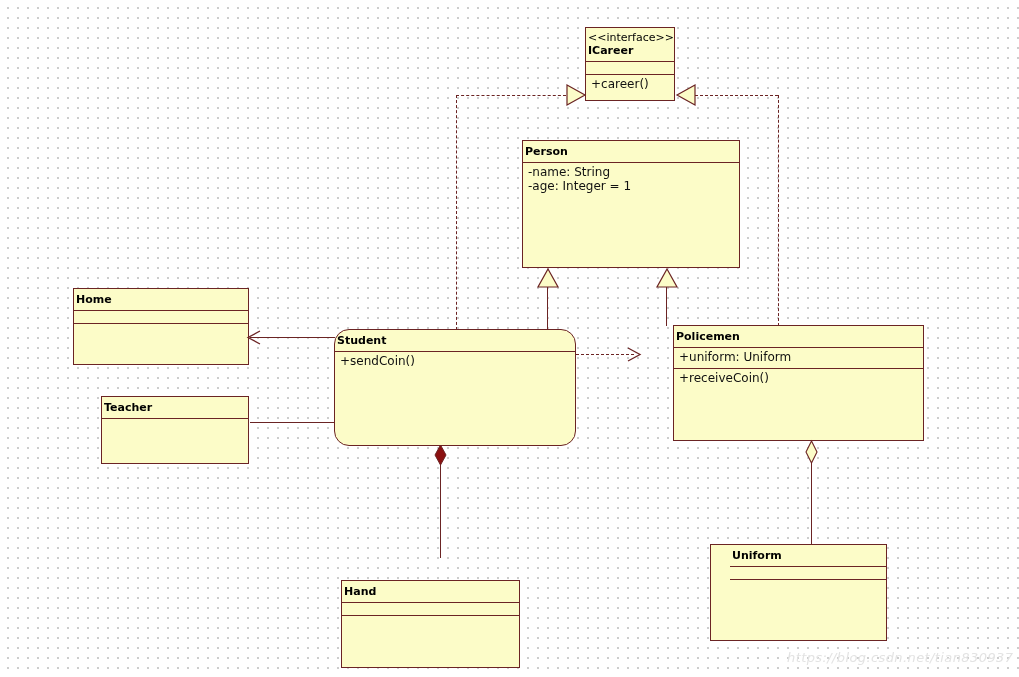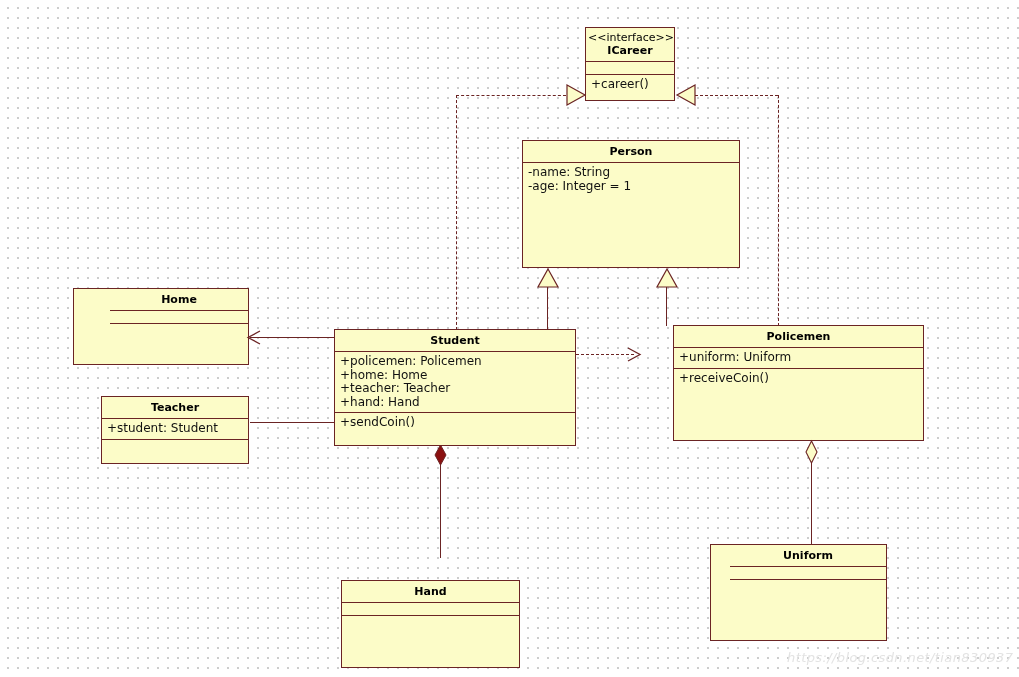--- a/index.html
+++ b/index.html
@@ -21,21 +21,20 @@
 
   
   .uml {
     position: absolute;
     box-sizing: border-box;
     background: #fcfcc8;
     border: 1px solid #6b2424;
     z-index: 5;
   }
   .uml .title {
-    text-align: center;
     font-weight: bold;
     font-size: 11px;
     color: #000000;
     padding: 4px 2px 4px 2px;
     line-height: 13px;
     border-bottom: 1px solid #6b2424;
   }
   .uml .title.iface {
     font-weight: normal;
     padding-top: 3px;
@@ -177,44 +176,39 @@
     <div class="compartment empty"></div>
     <div class="compartment grow">+career()</div>
   </div>
 
   <div class="uml flexbox" style="left:522px; top:140px; width:218px; height:128px;">
     <div class="title">Person</div>
     <div class="compartment">-name: String
 -age: Integer = 1</div>
   </div>
 
-  <div class="uml flexbox" style="left:334px; top:329px; width:242px; height:117px;">
+  <div class="uml flexbox" style="left:334px; top:329px; width:242px; height:117px;border-radius:15px;">
     <div class="title">Student</div>
-    <div class="compartment">+policemen: Policemen
-+home: Home
-+teacher: Teacher
-+hand: Hand</div>
     <div class="compartment grow">+sendCoin()</div>
   </div>
 
   <div class="uml flexbox" style="left:641px; top:325px; width:251px; height:116px;margin-left:32px;">
     <div class="title">Policemen</div>
     <div class="compartment">+uniform: Uniform</div>
     <div class="compartment grow">+receiveCoin()</div>
   </div>
 
-  <div class="uml flexbox" style="left:73px; top:288px; width:176px; height:77px;padding-left:36px;">
+  <div class="uml flexbox" style="left:73px; top:288px; width:176px; height:77px;">
     <div class="title">Home</div>
     <div class="compartment empty"></div>
     <div class="compartment grow"></div>
   </div>
 
   <div class="uml flexbox" style="left:101px; top:396px; width:148px; height:68px;">
     <div class="title">Teacher</div>
-    <div class="compartment">+student: Student</div>
     <div class="compartment grow"></div>
   </div>
 
   <div class="uml flexbox" style="left:341px; top:580px; width:179px; height:88px;">
     <div class="title">Hand</div>
     <div class="compartment empty"></div>
     <div class="compartment grow"></div>
   </div>
 
   <div class="uml flexbox" style="left:710px; top:544px; width:177px; height:97px;padding-left:19px;">

